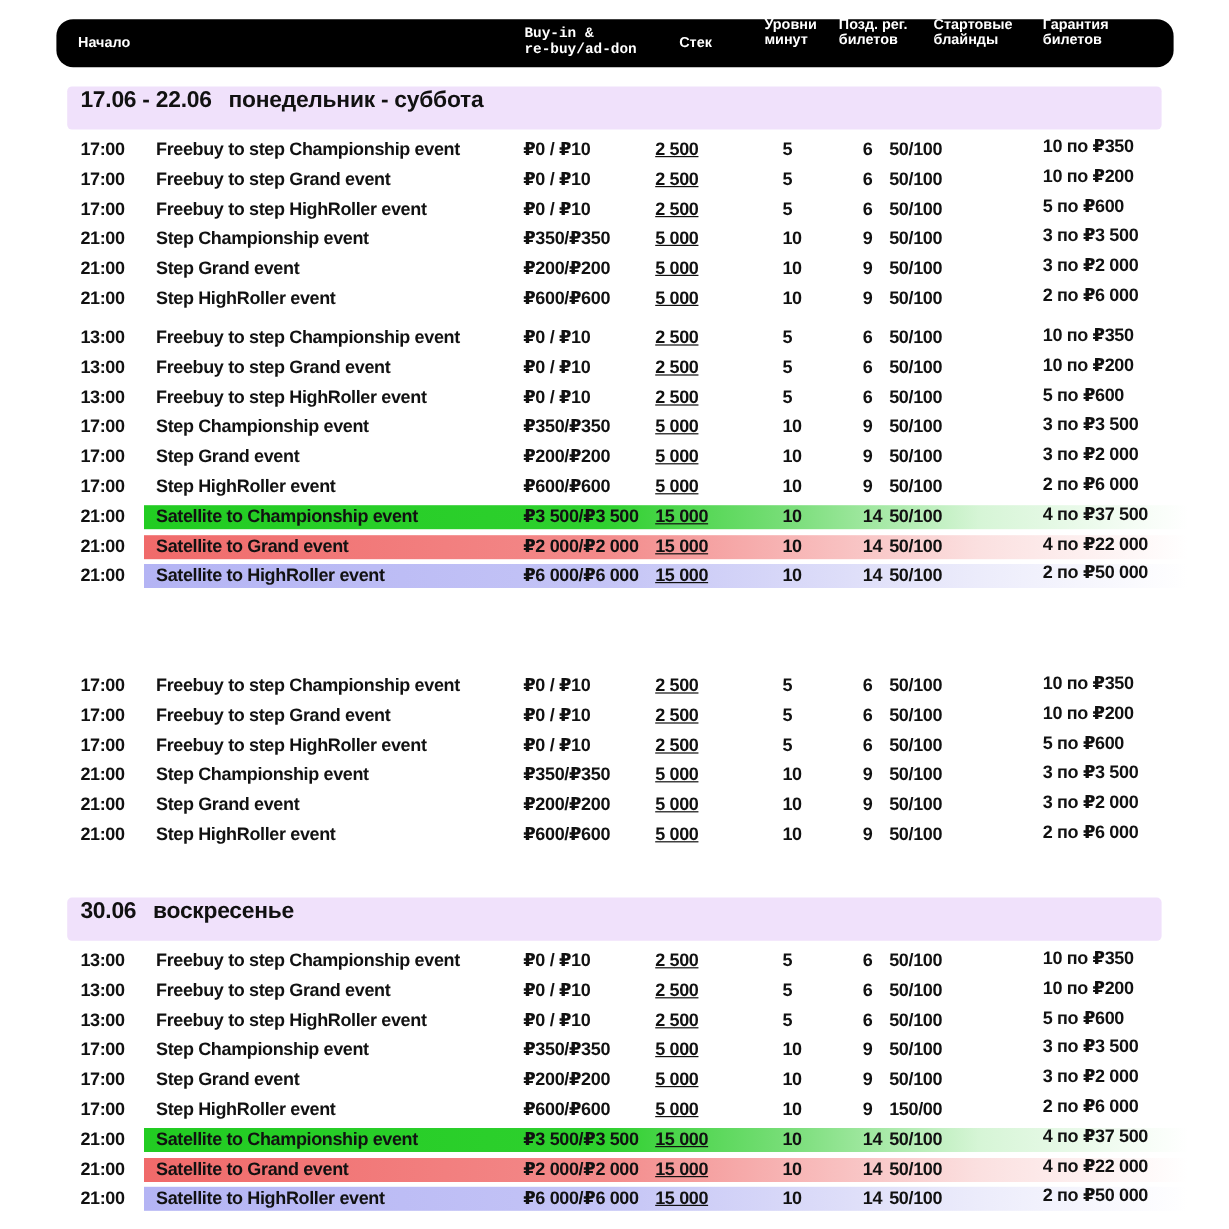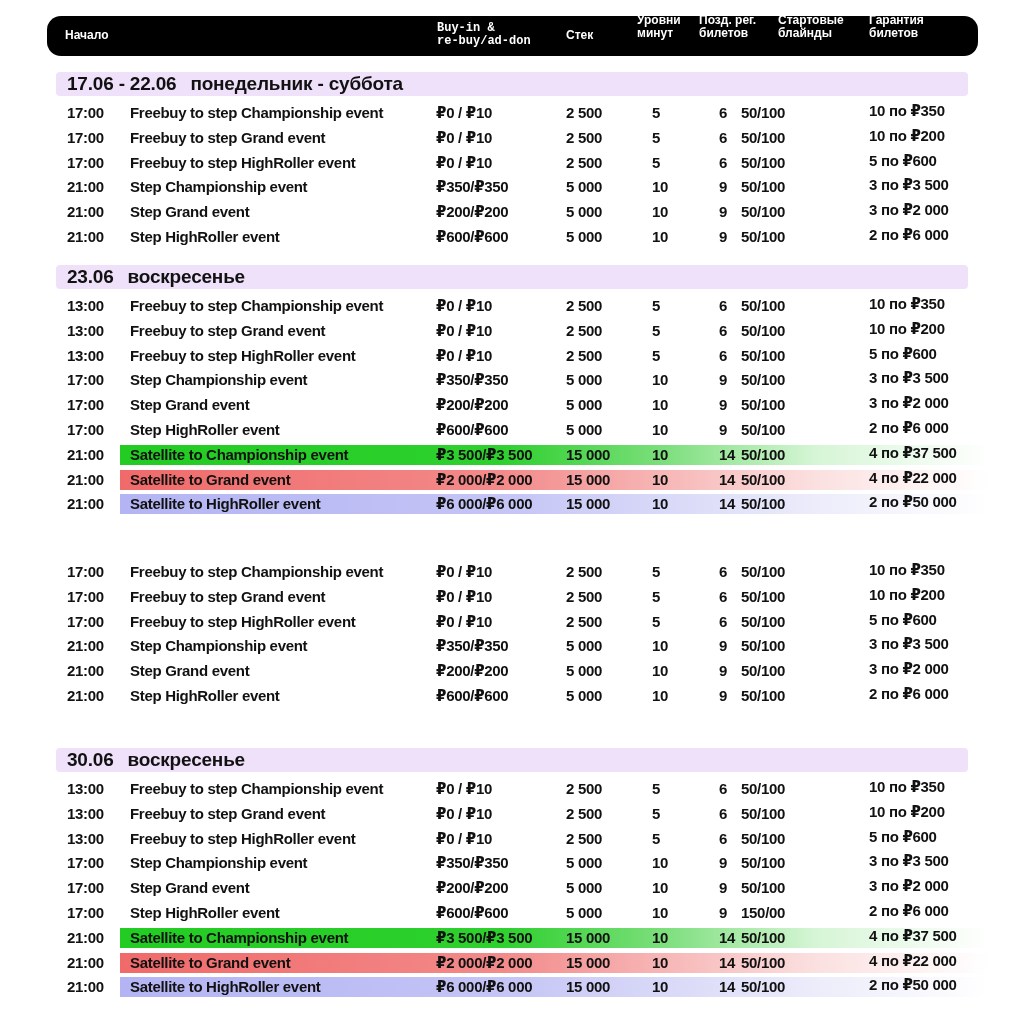--- a/index.html
+++ b/index.html
@@ -14,33 +14,33 @@
   .header .h-start { left: 18px; top: -2px; }
   .header .h-name  { left: 84px; top: -2px; }
   .header .h-buyin { left: 390px; top: -2px; font-family: Liberation Mono, monospace; }
   .header .h-stack { left: 519px; top: -2px; }
   .header .h-levels { left: 590px; top: -10px; }
   .header .h-late { left: 652px; top: -10px; }
   .header .h-blinds { left: 731px; top: -10px; }
   .header .h-guar { left: 822px; top: -10px; }
 
   .section { position: absolute; left: 56px; width: 912px; }
-  .sec-head { height: 24px; background: #f0e1fb; border-radius: 4px; font-size: 19px;
+  .sec-head { height: 36px; background: #f0e1fb; border-radius: 4px; font-size: 19px;
               font-weight: bold; line-height: 24px; padding-left: 11px; white-space: nowrap;
               letter-spacing: -0.2px; }
   .sec-head .date { display: inline-block; }
   .sec-head .day { display: inline-block; margin-left: 14px; }
   .rows { margin-top: 5px; }
   .row { position: relative; height: 24.8px; font-size: 15px; line-height: 24.8px;
          font-weight: bold; white-space: nowrap; letter-spacing: -0.3px; }
   .row .c { position: absolute; top: 0; }
   .c-time { left: 11px; }
   .c-name { left: 74px; }
   .c-buy  { left: 380px; }
-  .c-stack{ left: 510px; }
+  .c-stack{ left: 490px; text-decoration: underline; }
   .c-lvl  { left: 596px; }
   .c-late { left: 663px; }
   .c-bl   { left: 685px; }
   .c-gu   { left: 813px; top: -2px !important; }
   .bar { position: absolute; left: 64px; right: -22px; top: 2px; height: 20px; }
   .row.sat .c-name { left: 74px; }
   .bar.green  { background: linear-gradient(to right, #22cc22 0%, #2ed02e 44%, #7ade7a 62%, #d6f5d6 80%, rgba(255,255,255,0) 100%); }
   .bar.red    { background: linear-gradient(to right, #f06a6a 0%, #f38a8a 44%, #f7b5b5 62%, #fbe0e0 80%, rgba(255,255,255,0) 100%); }
   .bar.blue   { background: linear-gradient(to right, #b4b4f4 0%, #c4c4f6 44%, #d8d8f8 62%, #ececfb 80%, rgba(255,255,255,0) 100%); }
   .row.sat .c { z-index: 1; }
@@ -147,21 +147,20 @@
           <span class="c c-buy">₽600/₽600</span>
           <span class="c c-stack">5 000</span>
           <span class="c c-lvl">10</span>
           <span class="c c-late">9</span>
           <span class="c c-bl">50/100</span>
           <span class="c c-gu">2 по ₽6 000</span>
         </div>
       </div>
     </div>
     <div class="section" style="top: 265px;">
-      <div class="sec-head"><span class="date">23.06</span><span class="day">воскресенье</span></div>
       <div class="rows">
         <div class="row">
           <span class="c c-time">13:00</span>
           <span class="c c-name">Freebuy to step Championship event</span>
           <span class="c c-buy">₽0 / ₽10</span>
           <span class="c c-stack">2 500</span>
           <span class="c c-lvl">5</span>
           <span class="c c-late">6</span>
           <span class="c c-bl">50/100</span>
           <span class="c c-gu">10 по ₽350</span>

